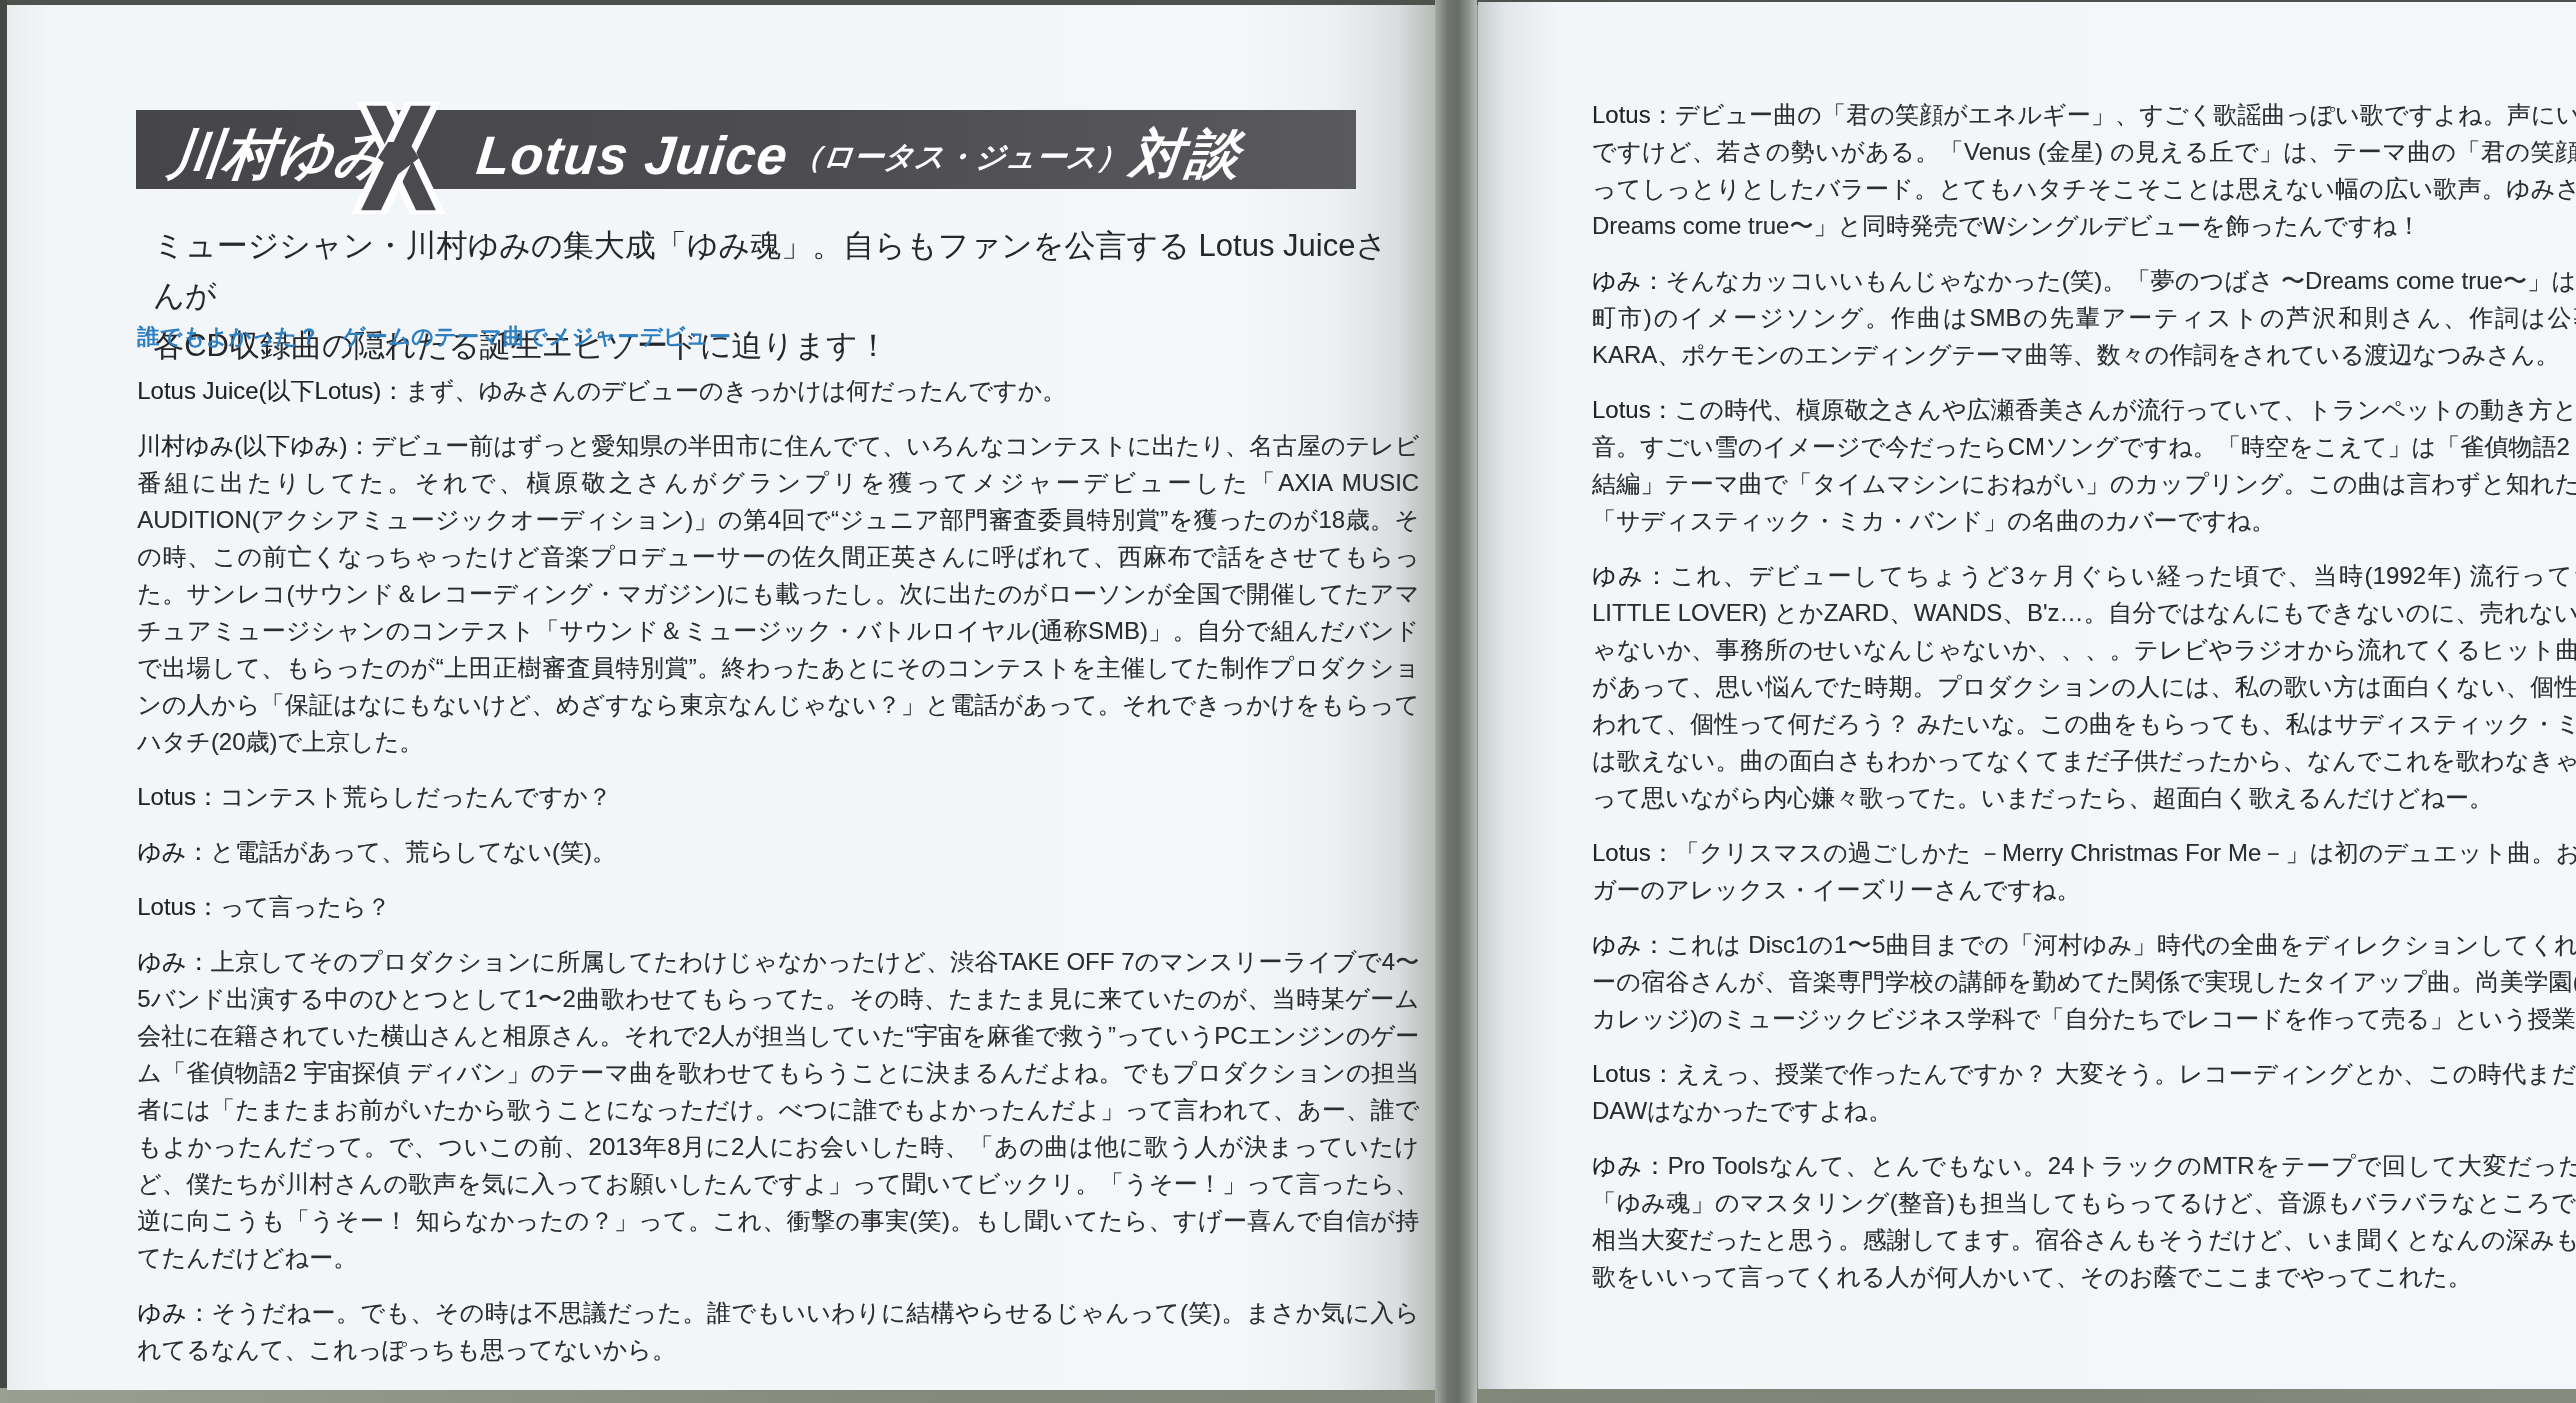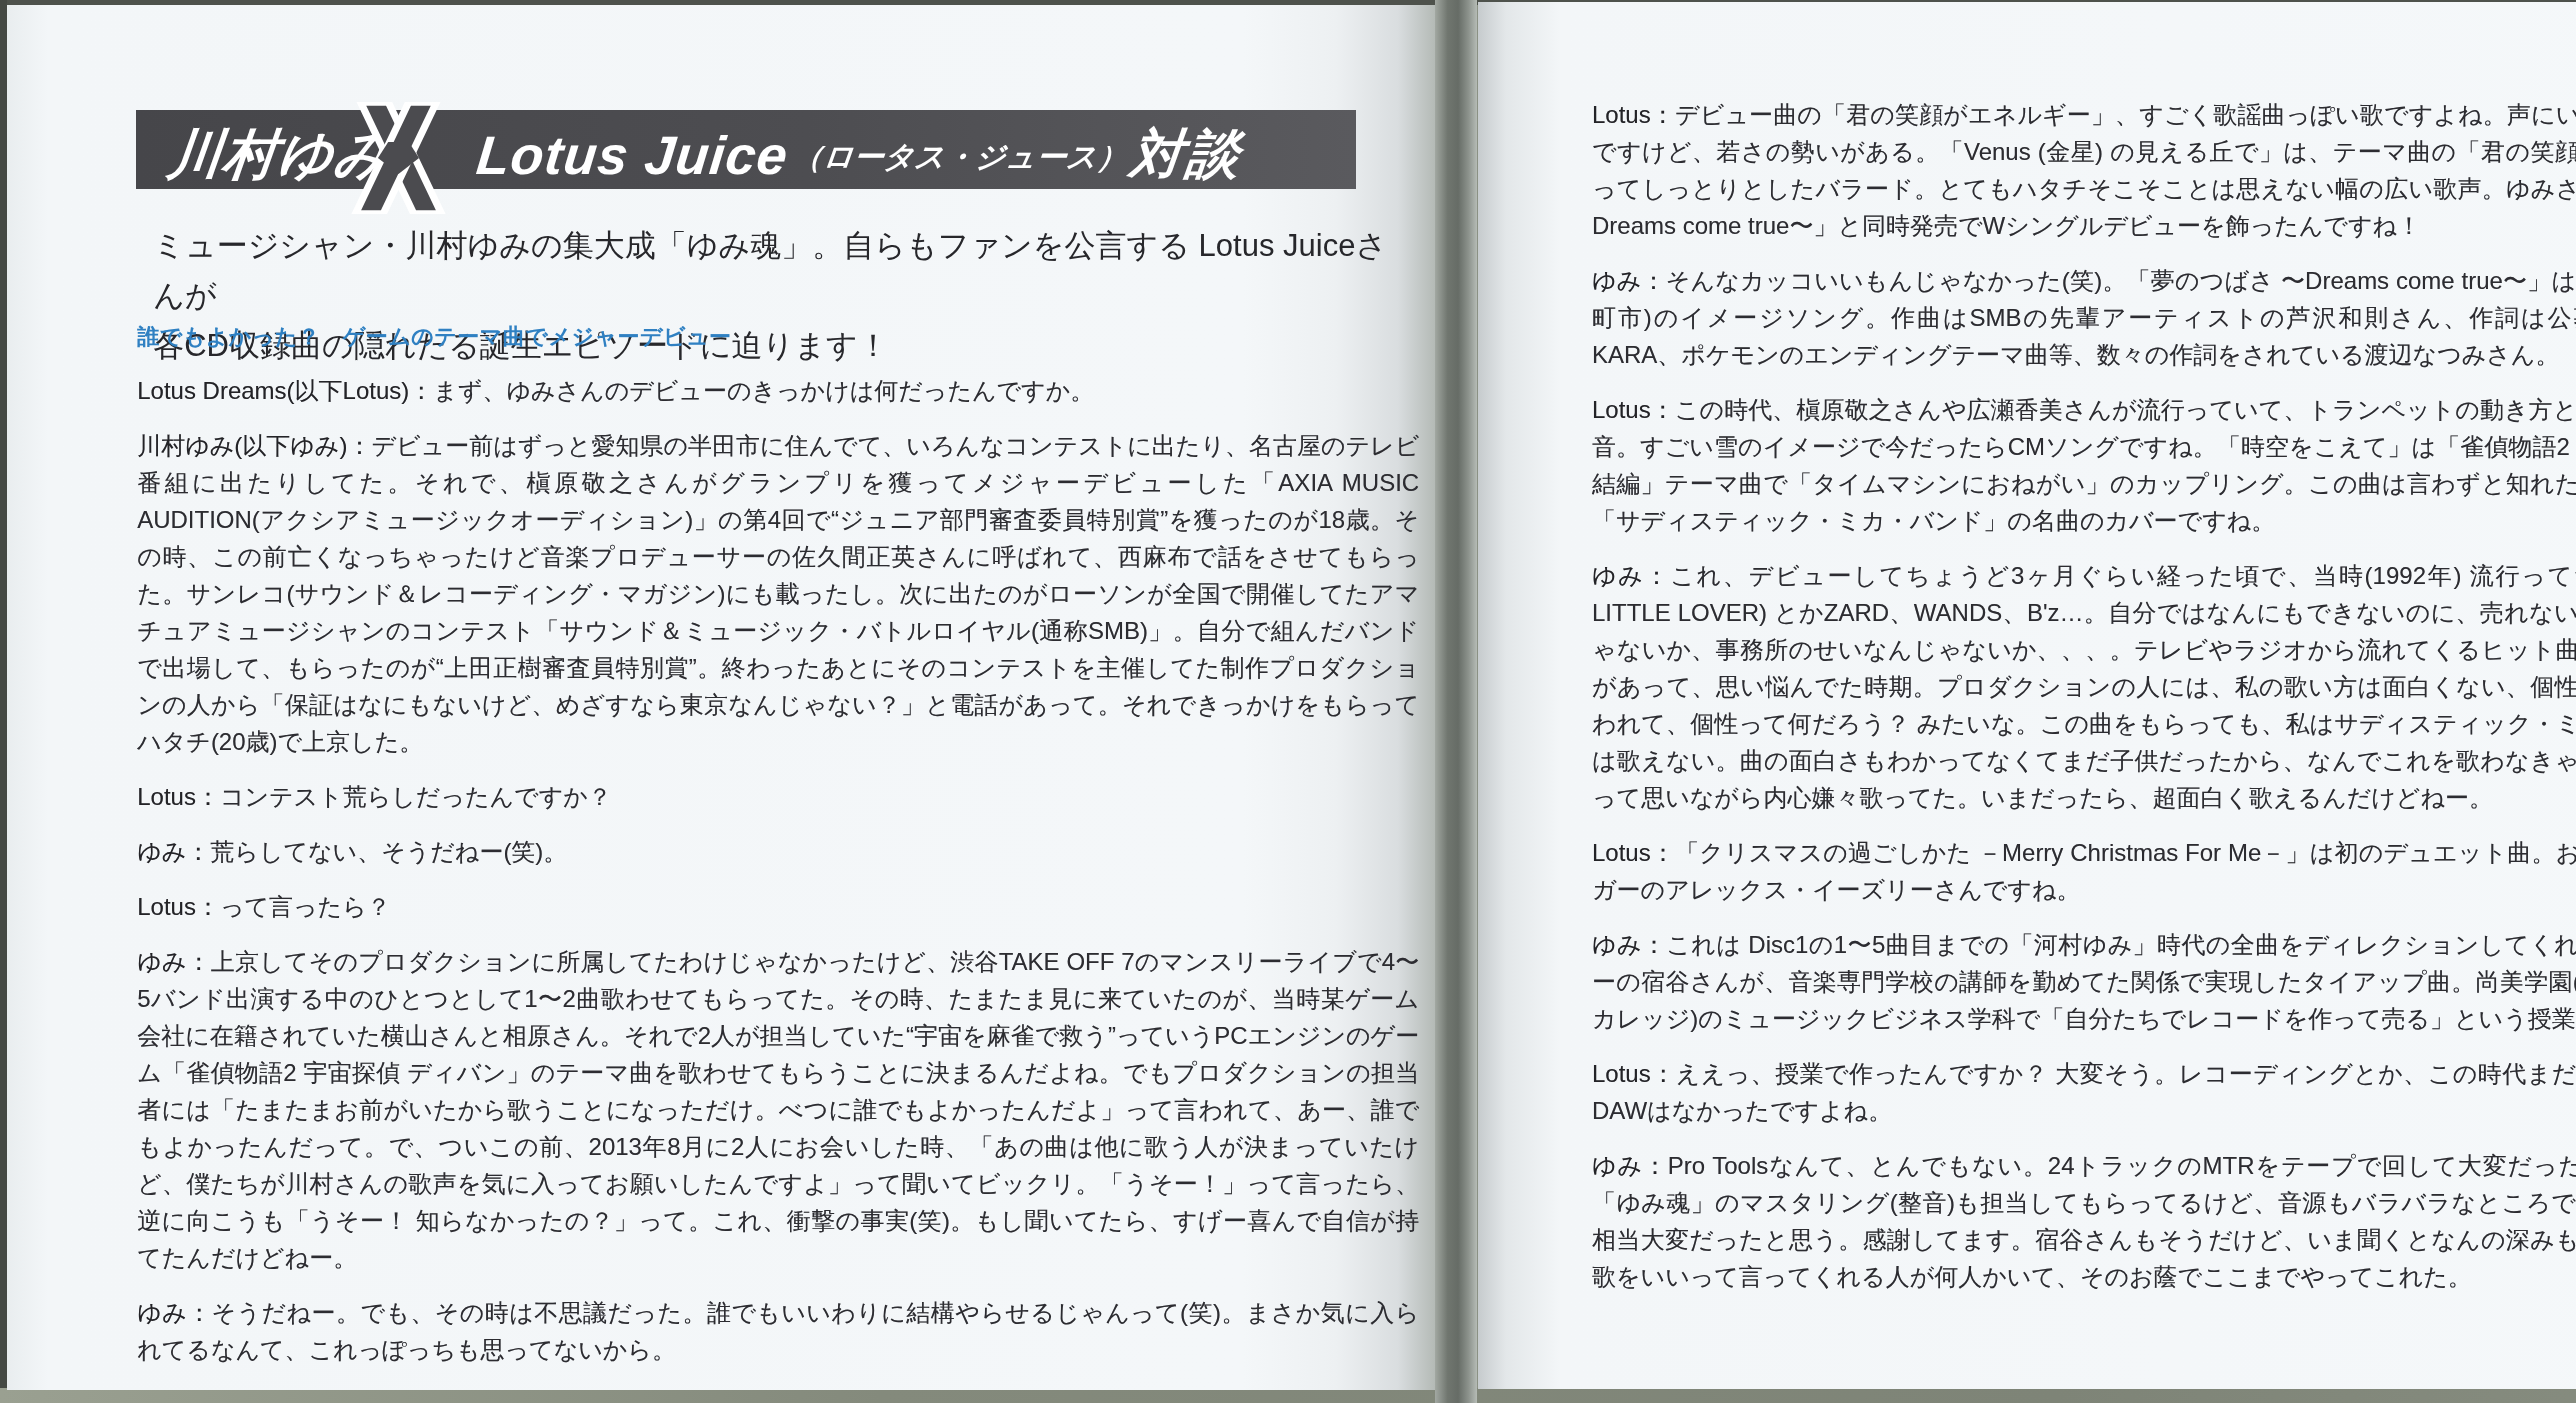--- a/index.html
+++ b/index.html
@@ -86,24 +86,24 @@
   </svg>
 
   <div class="intro">
     <div>ミュージシャン・川村ゆみの集大成「ゆみ魂」。自らもファンを公言する Lotus Juiceさんが</div>
     <div>各CD収録曲の隠れたる誕生エピソードに迫ります！</div>
   </div>
 
   <div class="section-heading">誰でもよかった？　ゲームのテーマ曲でメジャーデビュー</div>
 
   <div class="dialogue dialogue-left">
-    <p class="dlg"><span class="speaker">Lotus Dreams(以下Lotus)：</span><span>まず、ゆみさんのデビューのきっかけは何だったんですか。</span></p>
+    <p class="dlg"><span class="speaker">Lotus Juice(以下Lotus)：</span><span>まず、ゆみさんのデビューのきっかけは何だったんですか。</span></p>
     <p class="dlg"><span class="speaker">川村ゆみ(以下ゆみ)：</span><span>デビュー前はずっと愛知県の半田市に住んでて、いろんなコンテストに出たり、名古屋のテレビ番組に出たりしてた。それで、槇原敬之さんがグランプリを獲ってメジャーデビューした「AXIA MUSIC AUDITION(アクシアミュージックオーディション)」の第4回で“ジュニア部門審査委員特別賞”を獲ったのが18歳。その時、この前亡くなっちゃったけど音楽プロデューサーの佐久間正英さんに呼ばれて、西麻布で話をさせてもらった。サンレコ(サウンド＆レコーディング・マガジン)にも載ったし。次に出たのがローソンが全国で開催してたアマチュアミュージシャンのコンテスト「サウンド＆ミュージック・バトルロイヤル(通称SMB)」。自分で組んだバンドで出場して、もらったのが“上田正樹審査員特別賞”。終わったあとにそのコンテストを主催してた制作プロダクションの人から「保証はなにもないけど、めざすなら東京なんじゃない？」と電話があって。それできっかけをもらってハタチ(20歳)で上京した。</span></p>
     <p class="dlg"><span class="speaker">Lotus：</span><span>コンテスト荒らしだったんですか？</span></p>
-    <p class="dlg"><span class="speaker">ゆみ：</span><span>荒らしてない、そうだねー(笑)。</span></p>
+    <p class="dlg"><span class="speaker">ゆみ：</span><span>と電話があって、荒らしてない(笑)。</span></p>
     <p class="dlg"><span class="speaker">Lotus：</span><span>って言ったら？</span></p>
     <p class="dlg"><span class="speaker">ゆみ：</span><span>上京してそのプロダクションに所属してたわけじゃなかったけど、渋谷TAKE OFF 7のマンスリーライブで4〜5バンド出演する中のひとつとして1〜2曲歌わせてもらってた。その時、たまたま見に来ていたのが、当時某ゲーム会社に在籍されていた横山さんと相原さん。それで2人が担当していた“宇宙を麻雀で救う”っていうPCエンジンのゲーム「雀偵物語2 宇宙探偵 ディバン」のテーマ曲を歌わせてもらうことに決まるんだよね。でもプロダクションの担当者には「たまたまお前がいたから歌うことになっただけ。べつに誰でもよかったんだよ」って言われて、あー、誰でもよかったんだって。で、ついこの前、2013年8月に2人にお会いした時、「あの曲は他に歌う人が決まっていたけど、僕たちが川村さんの歌声を気に入ってお願いしたんですよ」って聞いてビックリ。「うそー！」って言ったら、逆に向こうも「うそー！ 知らなかったの？」って。これ、衝撃の事実(笑)。もし聞いてたら、すげー喜んで自信が持てたんだけどねー。</span></p>
     <p class="dlg"><span class="speaker">ゆみ：</span><span>そうだねー。でも、その時は不思議だった。誰でもいいわりに結構やらせるじゃんって(笑)。まさか気に入られてるなんて、これっぽっちも思ってないから。</span></p>
   </div>
 </div>
 
 <div class="page page-right">
   <div class="dialogue dialogue-right">
     <p class="dlg"><span class="speaker">Lotus：</span><span>デビュー曲の「君の笑顔がエネルギー」、すごく歌謡曲っぽい歌ですよね。声にいまほどの深みはないですけど、若さの勢いがある。「Venus (金星) の見える丘で」は、テーマ曲の「君の笑顔がエネルギー」と違ってしっとりとしたバラード。とてもハタチそこそことは思えない幅の広い歌声。ゆみさんは「夢のつばさ〜Dreams come true〜」と同時発売でWシングルデビューを飾ったんですね！</span></p>
     <p class="dlg"><span class="speaker">ゆみ：</span><span>そんなカッコいいもんじゃなかった(笑)。「夢のつばさ 〜Dreams come true〜」は新潟県中里村(現十日町市)のイメージソング。作曲はSMBの先輩アーティストの芦沢和則さん、作詞は公募で補作詞はBoAやKARA、ポケモンのエンディングテーマ曲等、数々の作詞をされている渡辺なつみさん。</span></p>

